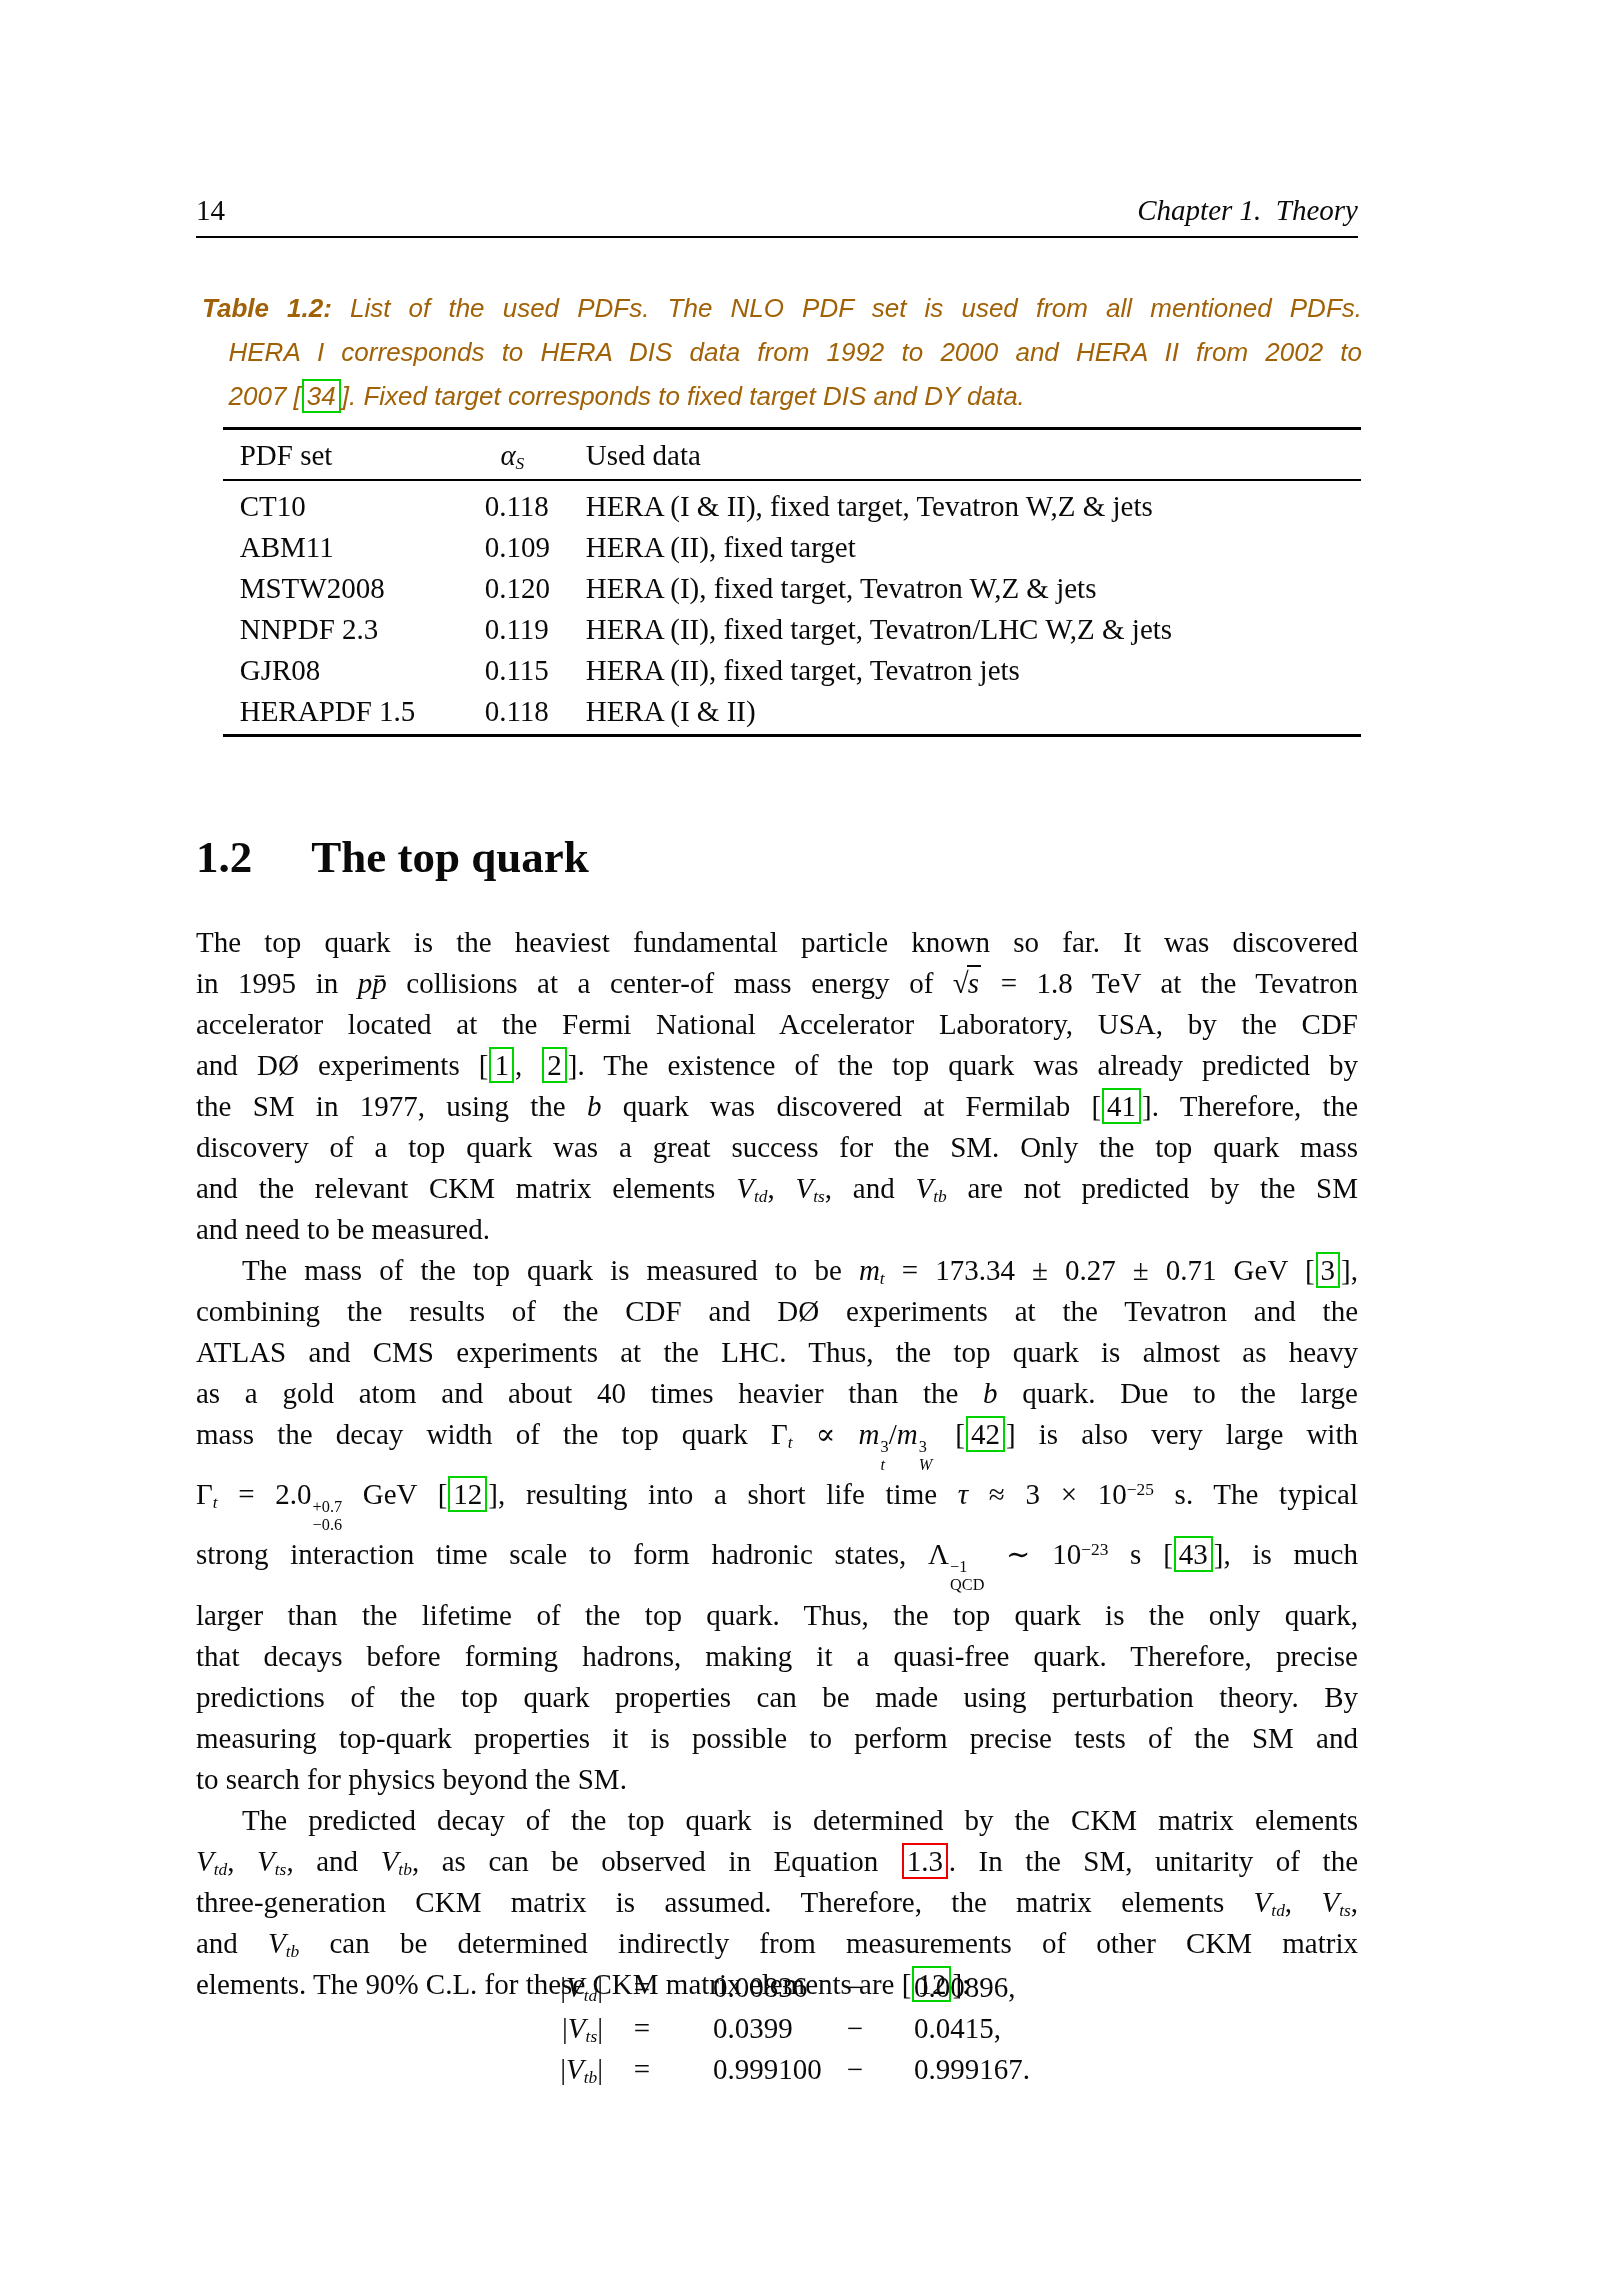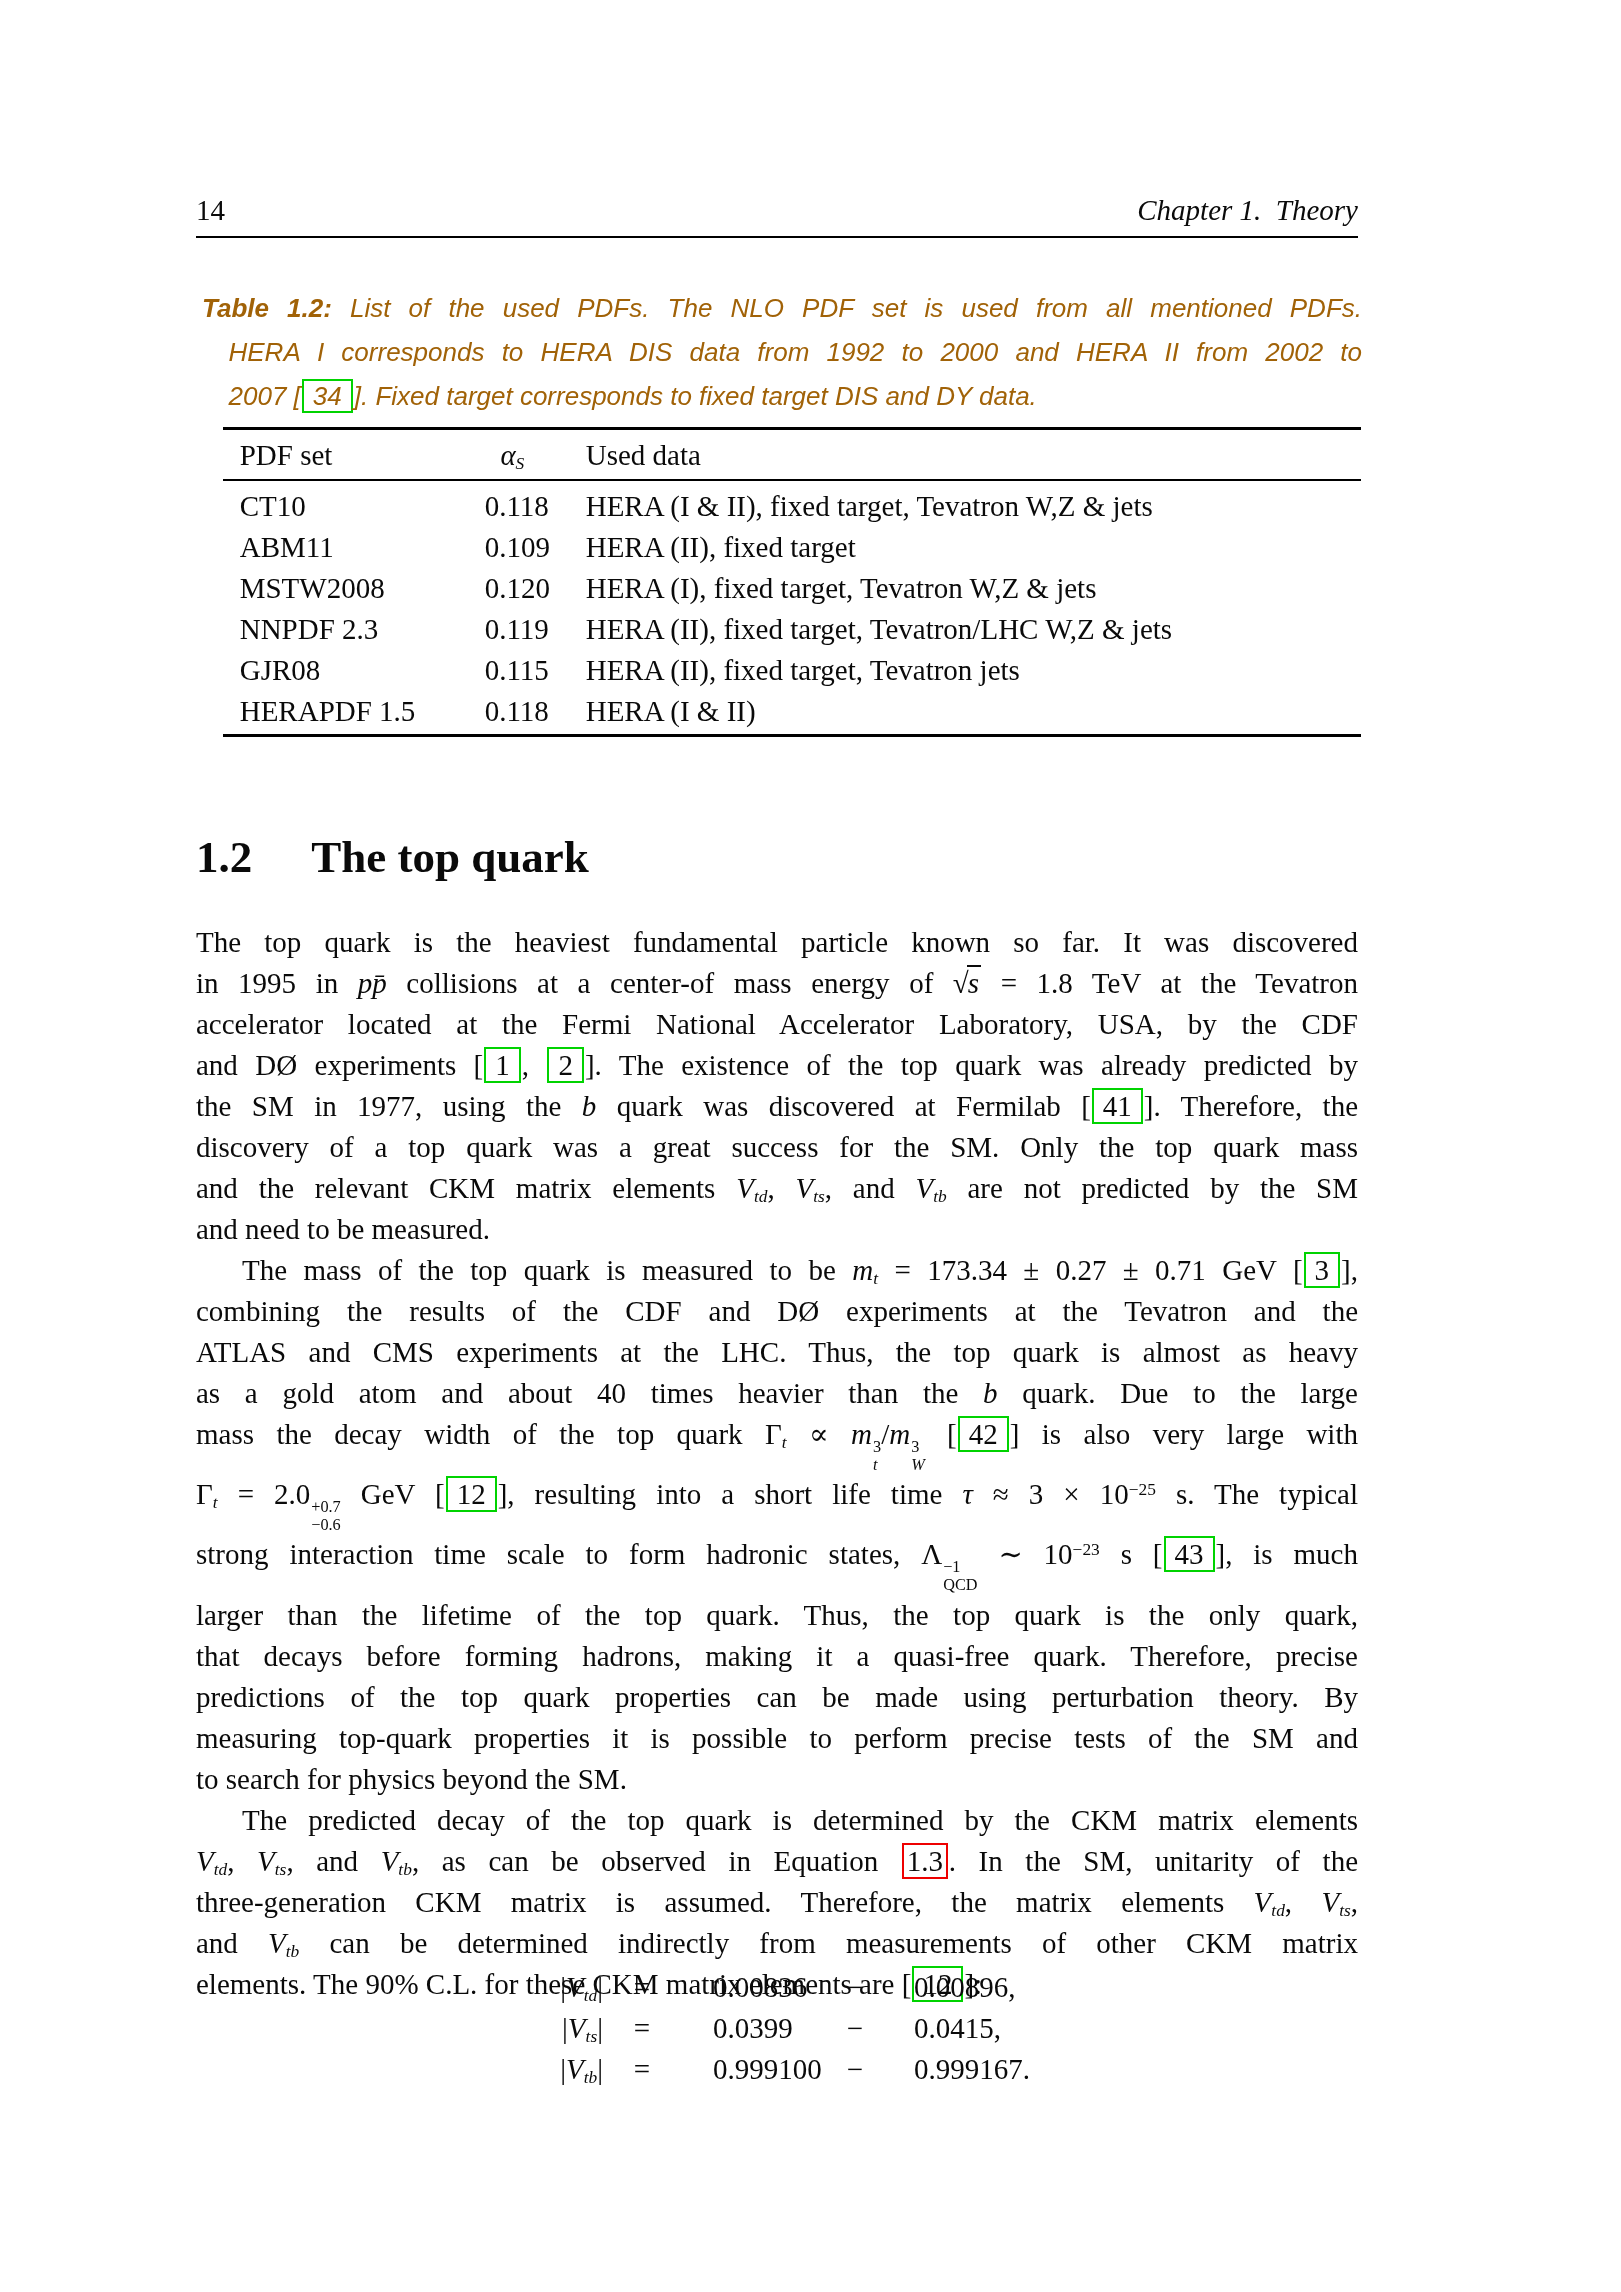--- a/index.html
+++ b/index.html
@@ -39,21 +39,21 @@
   
   .bodytext{position:absolute;left:196px;top:922px;width:1162px;font-size:29px;line-height:41px;}
   .pline{text-align:justify;text-align-last:justify;}
   .pline.lastline{text-align-last:left;}
   .pline.indent{text-indent:46px;}
 
   
   .it{font-style:italic;}
   sub.m{font-size:.6em;vertical-align:-0.22em;line-height:0;}
   sup.m{font-size:.6em;vertical-align:0.5em;line-height:0;}
-  .cbox{border:2px solid #00d300;padding:0 9px;margin:0 1px;}
+  .cbox{border:2px solid #00d300;padding:0 3px;margin:0 1px;}
   .rbox{border:2.9px solid #ee0000;padding:0 2.9px;margin:0 1px;}
   .stack{display:inline-flex;flex-direction:column;align-items:flex-start;
          font-size:.56em;line-height:1.08;vertical-align:-0.5em;margin-left:1px;}
   .sqsym{letter-spacing:-2px;}
   .sqarg{font-style:italic;border-top:2px solid #0a0a0a;padding:0 2px 0 1px;}
 
   
   .equations{position:absolute;left:196px;top:1967px;width:1162px;font-size:29px;}
   .eq-row{display:grid;grid-template-columns:407px 78px 147px 54px auto;line-height:41px;}
   .eq-lhs{text-align:right;}

